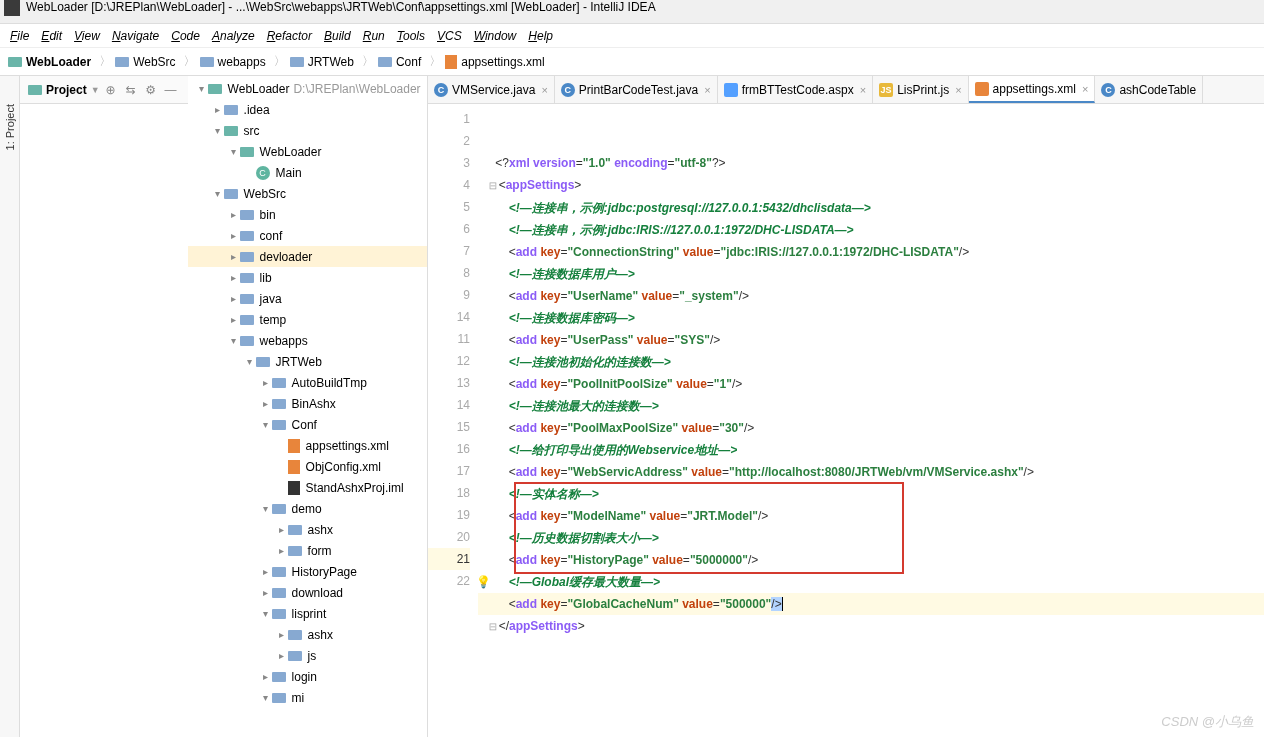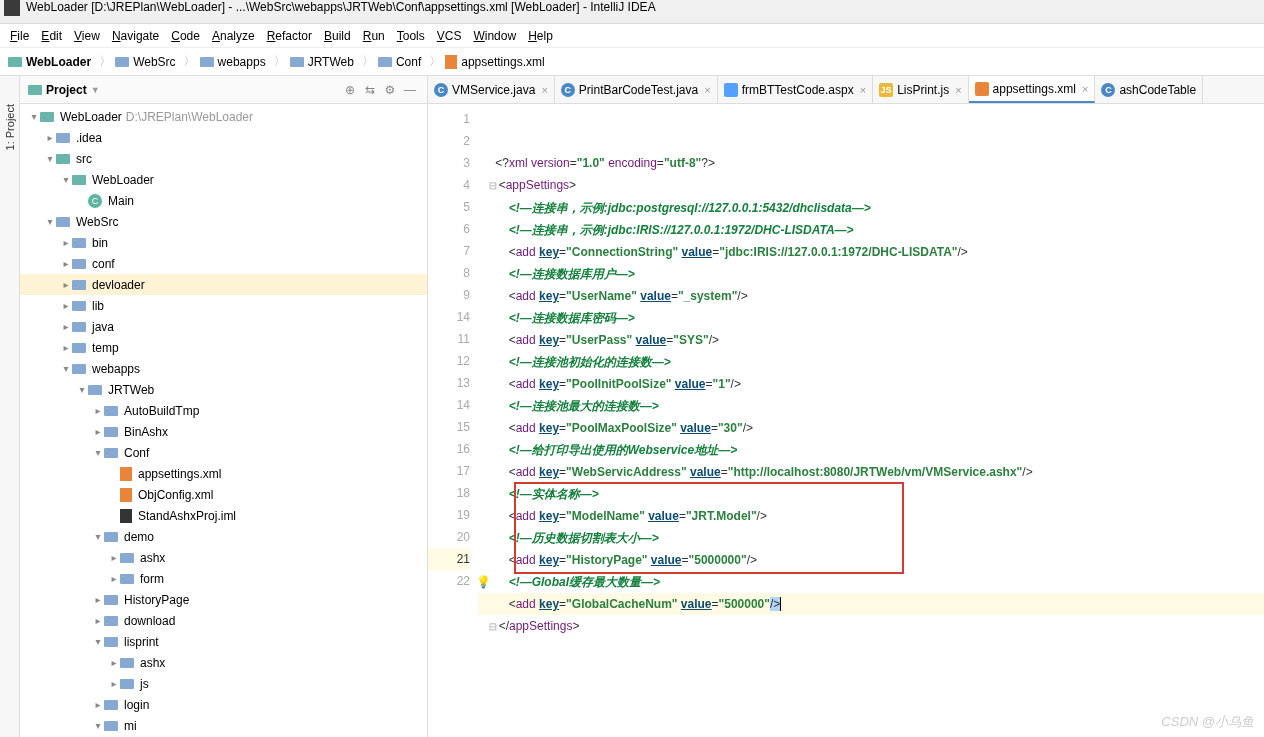--- a/index.html
+++ b/index.html
@@ -1,31 +1,31 @@
 <!DOCTYPE html>
 <html><head>
 <meta charset="utf-8">
 <style>
 * { margin: 0; padding: 0; box-sizing: border-box; font-family: "Segoe UI", Arial, sans-serif; font-size: 12px; }
 body { background: #fff; width: 1264px; height: 737px; overflow: hidden; position: relative; }
 .titlebar { height: 24px; background: #f0f0f0; display: flex; align-items: flex-start; padding: 0 4px; border-bottom: 1px solid #ddd; }
 .titlebar .icon { width: 16px; height: 16px; background: #3a3a3a; margin-right: 6px; }
 .menubar { height: 24px; display: flex; align-items: center; padding: 0 4px; background: #fff; border-bottom: 1px solid #eee; }
-.menubar span { padding: 0 6px; cursor: pointer; }
+.menubar span { padding: 0 6px; cursor: pointer; font-style: italic; }
 .menubar span u { text-decoration: underline; }
 .breadcrumb { height: 28px; display: flex; align-items: center; padding: 0 8px; background: #fff; border-bottom: 1px solid #ddd; }
 .breadcrumb .crumb { display: flex; align-items: center; margin-right: 4px; }
 .breadcrumb .sep { color: #aaa; margin: 0 4px; }
 .folder-icon { width: 14px; height: 10px; background: #87a9d1; margin-right: 4px; display: inline-block; border-radius: 1px; }
 .folder-icon.teal { background: #6ab5a9; }
 .file-icon-orange { width: 12px; height: 14px; background: #e8853b; margin-right: 4px; display: inline-block; }
 .main { display: flex; height: calc(100% - 76px); }
 .side-tab { width: 20px; background: #f7f7f7; border-right: 1px solid #ddd; display: flex; flex-direction: column; align-items: center; padding-top: 20px; }
 .side-tab .vert { writing-mode: vertical-rl; transform: rotate(180deg); font-size: 11px; color: #333; cursor: pointer; padding: 8px 0; }
-.project-panel { width: 408px; border-right: 1px solid #ddd; display: flex; flex-direction: column; }
+.project-panel { width: 408px; border-right: 1px solid #ddd; display: flex; flex-direction: row; }
 .project-header { height: 28px; display: flex; align-items: center; padding: 0 8px; border-bottom: 1px solid #ddd; background: #fafafa; }
 .project-header .title { font-weight: bold; flex: 0 0 auto; }
 .project-header .dropdown { color: #999; font-size: 9px; margin-left: 4px; }
 .project-header .spacer { flex: 1; }
 .project-header .tool { width: 18px; height: 18px; margin-left: 2px; display: flex; align-items: center; justify-content: center; color: #888; cursor: pointer; }
 .tree { flex: 1; overflow: auto; padding: 2px 0; }
 .tree-item { display: flex; align-items: center; height: 21px; padding-left: 8px; cursor: pointer; white-space: nowrap; }
 .tree-item.selected { background: #fff3d6; }
 .tree-item .arrow { width: 12px; color: #888; font-size: 10px; display: inline-block; text-align: center; }
 .tree-item .label { margin-left: 2px; }
@@ -39,21 +39,21 @@
 .tab .ticon { width: 14px; height: 14px; margin-right: 4px; border-radius: 50%; display: flex; align-items: center; justify-content: center; font-size: 9px; color: #fff; font-weight: bold; }
 .tab .close { margin-left: 6px; color: #999; font-size: 11px; }
 .ticon.c { background: #4a88c7; } .ticon.js { background: #e8b93b; border-radius: 2px; } .ticon.web { background: #54a0ff; border-radius: 2px;} .ticon.xml { background: #e8853b; border-radius: 2px;}
 .editor { flex: 1; display: flex; overflow: hidden; font-family: "Consolas", monospace; font-size: 13px; }
 .gutter { width: 50px; text-align: right; padding: 4px 8px 0 0; color: #aaa; background: #fff; line-height: 22px; user-select: none; }
 .gutter .hl { color: #333; background: #fffae3; display: block; }
 .code { flex: 1; padding: 4px 0 0 0; line-height: 22px; position: relative; white-space: pre; overflow: hidden; }
 .code-line { padding-left: 4px; position: relative; }
 .code-line.hl { background: #fffae3; }
 .redbox { position: absolute; border: 2px solid #d43a2f; pointer-events: none; }
-.punct { color: #333; } .tag { color: #701a75; font-weight: normal; } .attr { color: #0c4a6e; font-weight: bold; text-decoration: underline; }
+.punct { color: #333; } .tag { color: #8b5cf6; font-weight: bold; } .attr { color: #c2410c; font-weight: bold; }
 .val { color: #2b7f3f; font-weight: bold; } .cmt { color: #15803d; font-style: italic; font-weight: bold; }
 .caret { border-right: 1px solid #000; }
 .watermark { position: absolute; bottom: 6px; right: 10px; color: #ccc; font-size: 13px; font-style: italic; }
 .fold { color: #aaa; font-size: 10px; display: inline-block; width: 10px; }
 .lightbulb { position:absolute; left:-2px; color:#e0b030; font-size:12px;}
 .selection-end { background:#b3d4ff; }
 </style>
 </head>
 <body>
 

